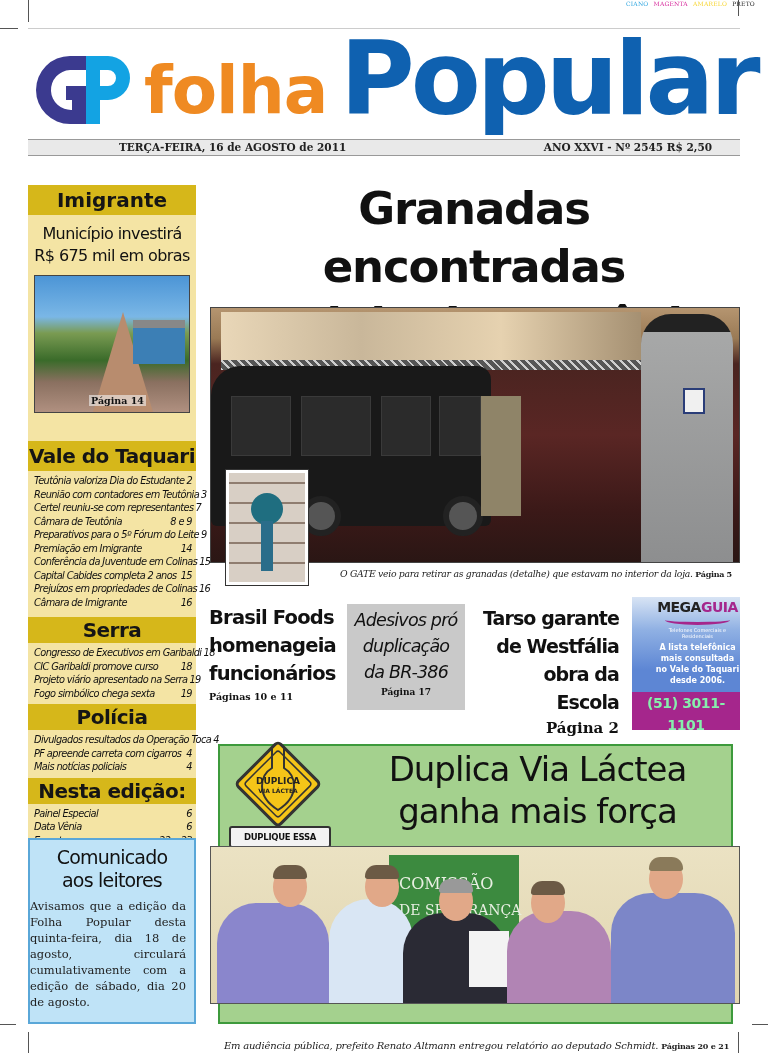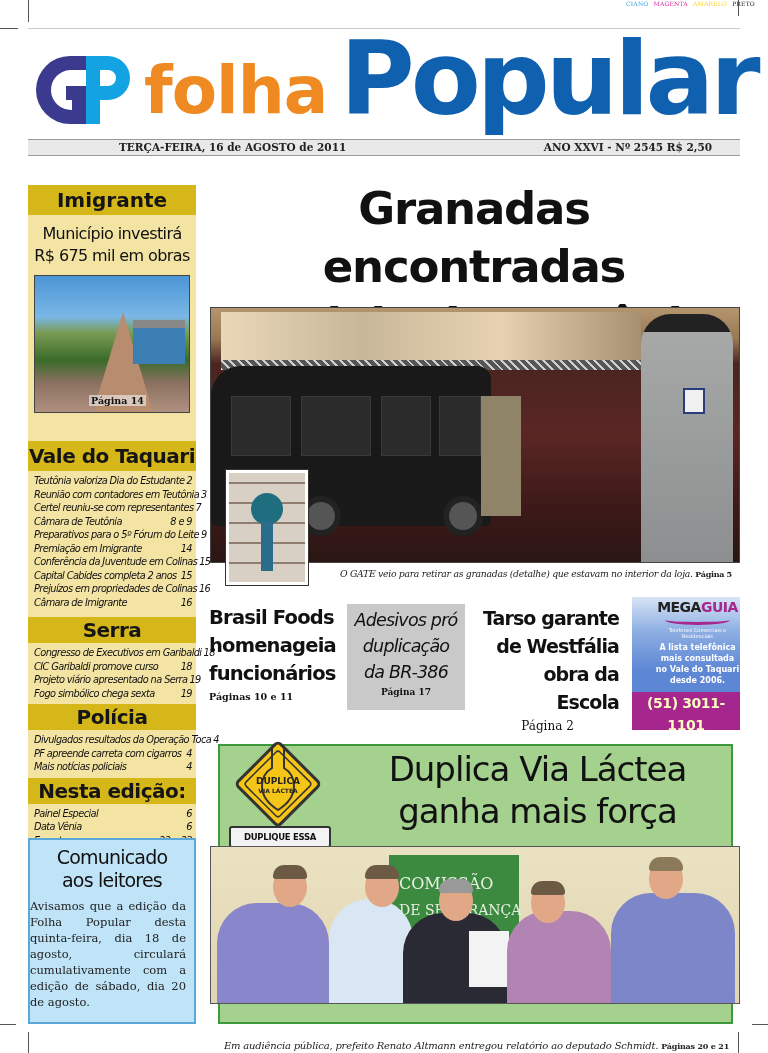--- a/index.html
+++ b/index.html
@@ -71,30 +71,30 @@
   .story-bf { position: absolute; left: 209px; top: 604px; width: 125px; }
   .story-bf .t { font-family: "DejaVu Sans", sans-serif; font-weight: bold; font-size: 19.5px; line-height: 28px; letter-spacing: -0.8px; }
   .story-bf .p { font-family: "DejaVu Serif", serif; font-size: 9.5px; font-weight: bold; margin-top: 3px; }
 
   .story-ad { position: absolute; left: 347px; top: 604px; width: 118px; height: 106px; background: #c9c9c9; text-align: center; }
   .story-ad .t { font-family: "DejaVu Sans", sans-serif; font-style: italic; font-size: 17.5px; line-height: 26px; letter-spacing: -0.8px; padding-top: 3px; }
   .story-ad .p { font-family: "DejaVu Serif", serif; font-size: 9px; font-weight: bold; margin-top: 2px; }
 
   .story-tarso { position: absolute; left: 476px; top: 604px; width: 143px; text-align: right; }
   .story-tarso .t { font-family: "DejaVu Sans", sans-serif; font-weight: bold; font-size: 19px; line-height: 28px; letter-spacing: -0.9px; }
-  .story-tarso .p { font-family: "DejaVu Serif", serif; font-size: 12px; font-weight: normal; margin-top: 3px; text-align: center; }
+  .story-tarso .p { font-family: "DejaVu Serif", serif; font-size: 15px; font-weight: bold; margin-top: 3px; }
 
   .megaguia { position: absolute; left: 632px; top: 597px; width: 108px; height: 133px; background: linear-gradient(180deg, #d8e4f4 0%, #8fb0e3 25%, #5d86d4 55%, #5d86d4 70%); overflow: hidden; padding-left: 23px; }
   .megaguia .brand { text-align: center; font-family: "DejaVu Sans", sans-serif; font-weight: bold; font-size: 14px; color: #222; padding-top: 2px; letter-spacing: -0.5px; }
   .megaguia .brand b { color: #222; }
   .megaguia .brand span { color: #a5268c; }
   .megaguia .wave { height: 10px; margin: 0 10px; border-bottom: 3px solid #a5268c; border-radius: 0 0 50% 50%; }
   .megaguia .sub { text-align: center; font-size: 5px; color: #fff; margin-top: 2px; }
   .megaguia .desc { text-align: center; font-family: "DejaVu Sans", sans-serif; font-weight: bold; font-size: 8px; line-height: 11px; color: #fff; margin-top: 3px; }
-  .megaguia .phone-box { position: absolute; left: 0; bottom: 0; width: 108px; height: 38px; background: #a5268c; text-align: center; color: #fef9c3; }
+  .megaguia .phone-box { position: absolute; left: 0; bottom: 0; width: 108px; height: 38px; background: #a5268c; text-align: center; color: #86efac; }
   .megaguia .phone { font-family: "DejaVu Sans", sans-serif; font-weight: bold; font-size: 14px; line-height: 22px; letter-spacing: -0.4px; }
 
   
   .duplica { position: absolute; left: 218px; top: 744px; width: 515px; height: 280px; background: #a4d18e; border: 2px solid #3d9a3c; }
   .duplica .dtitle { position: absolute; left: 130px; top: 2px; width: 375px; text-align: center; font-family: "DejaVu Sans", sans-serif; font-size: 34px; line-height: 42px; color: #111; letter-spacing: -1px; }
   .dup-sign { position: absolute; left: 232px; top: 738px; width: 92px; height: 92px; }
   .dup-plate { position: absolute; left: 229px; top: 826px; width: 102px; height: 22px; background: #f3f3f3; border: 2px solid #333; border-radius: 3px; text-align: center; font-family: "DejaVu Sans", sans-serif; font-weight: bold; font-size: 8.5px; line-height: 18px; color: #111; letter-spacing: -0.3px; }
 
   .group-photo { position: absolute; left: 210px; top: 846px; width: 530px; height: 158px; background: linear-gradient(180deg, #ebe2c3 0%, #e0d5b0 100%); overflow: hidden; border: 1px solid #555; }
   .group-photo .banner { position: absolute; left: 178px; top: 8px; width: 130px; height: 150px; background: #3c8a3f; }

